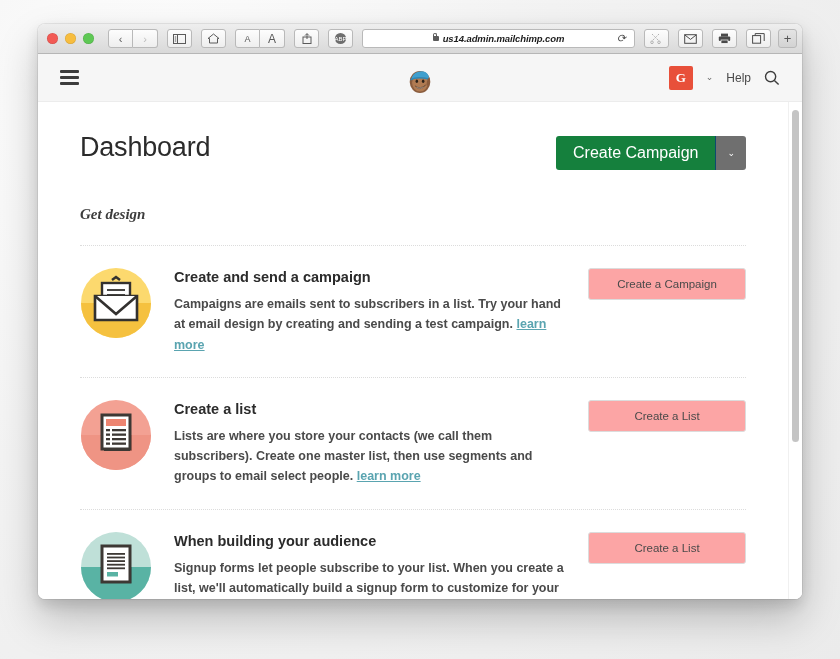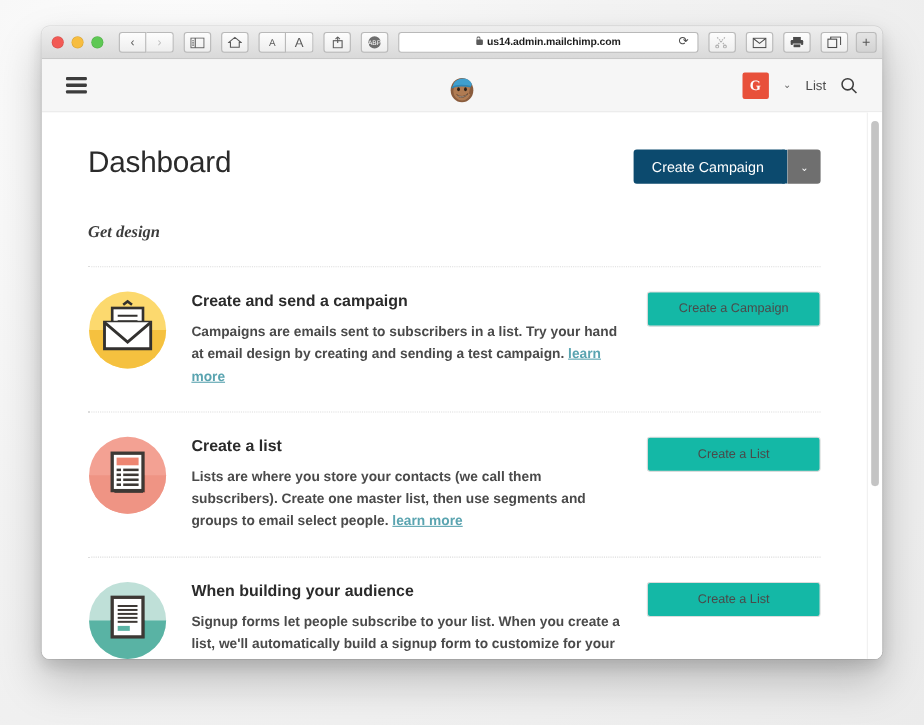--- a/index.html
+++ b/index.html
@@ -95,20 +95,21 @@
     height: 19px;
     margin: 0 4px;
     border-radius: 3px;
     background: #ffffff;
     border: 1px solid #b9b9b9;
     display: flex;
     align-items: center;
     justify-content: center;
     position: relative;
     box-sizing: border-box;
+    font-style: italic;
   }
   .url-text {
     font-size: 9.5px;
     color: #1c1c1c;
     font-weight: bold;
     letter-spacing: -0.1px;
   }
   .lock {
     width: 6px;
     height: 5px;
@@ -251,26 +252,26 @@
     display: flex;
     align-items: flex-start;
     justify-content: space-between;
     text-align: right;
   }
   .split-btn {
     display: flex;
     margin-top: 4px;
   }
   .split-main {
-    background: #0c4a6e;
+    background: #15803d;
     color: #ffffff;
-    font-size: 13px;
+    font-size: 16px;
     padding: 8px 17px;
     border-radius: 3px 0 0 3px;
-    border-right: 5px solid #0c4a6e;
+    border-right: 1px solid #0c4a6e;
     white-space: nowrap;
   }
   .split-arrow {
     background: #6f6f6f;
     color: #ffffff;
     font-size: 9px;
     padding: 8px 11px;
     border-radius: 0 3px 3px 0;
     display: flex;
     align-items: center;
@@ -327,21 +328,21 @@
   }
   .card-action {
     width: 158px;
     min-width: 158px;
     margin-left: 14px;
     padding-top: 1px;
   }
   .ghost-btn {
     display: block;
     width: 100%;
-    background: #14b8a6;
+    background: #fca5a5;
     color: #4a4a4a;
     font-size: 11.5px;
     text-align: center;
     padding: 9px 0;
     border-radius: 3px;
     border: 1px solid #dcdcdc;
     box-sizing: border-box;
   }
 
   
@@ -472,21 +473,21 @@
         <path d="M12 25 Q20 21 34 24 L34 26 Q20 23 12 27 Z" fill="#2e87b6"></path>
         <ellipse cx="20" cy="28" rx="1.6" ry="2.2" fill="#2b2118"></ellipse>
         <ellipse cx="28" cy="28" rx="1.6" ry="2.2" fill="#2b2118"></ellipse>
         <path d="M18 34 Q24 39 31 33 Q28 37 24 37.5 Q20 37.5 18 34 Z" fill="#ffffff" stroke="#4a3322" stroke-width="0.7"></path>
         <path d="M33 27 Q37 28 36 32 Q35 34 32 33 Z" fill="#8a5c3d"></path>
       </svg>
 
       <div class="header-right">
         <div class="avatar">G</div>
         <span class="chev">⌄</span>
-        <span class="help-link">List</span>
+        <span class="help-link">Help</span>
         <span class="search-icon-wrap">
           <svg width="16" height="16" viewBox="0 0 16 16">
             <circle cx="6.6" cy="6.6" r="5.1" fill="none" stroke="#3d3d3d" stroke-width="1.4"></circle>
             <line x1="10.4" y1="10.4" x2="14.6" y2="14.6" stroke="#3d3d3d" stroke-width="1.4"></line>
           </svg>
         </span>
       </div>
     </div>
 
     <div class="app-body">

